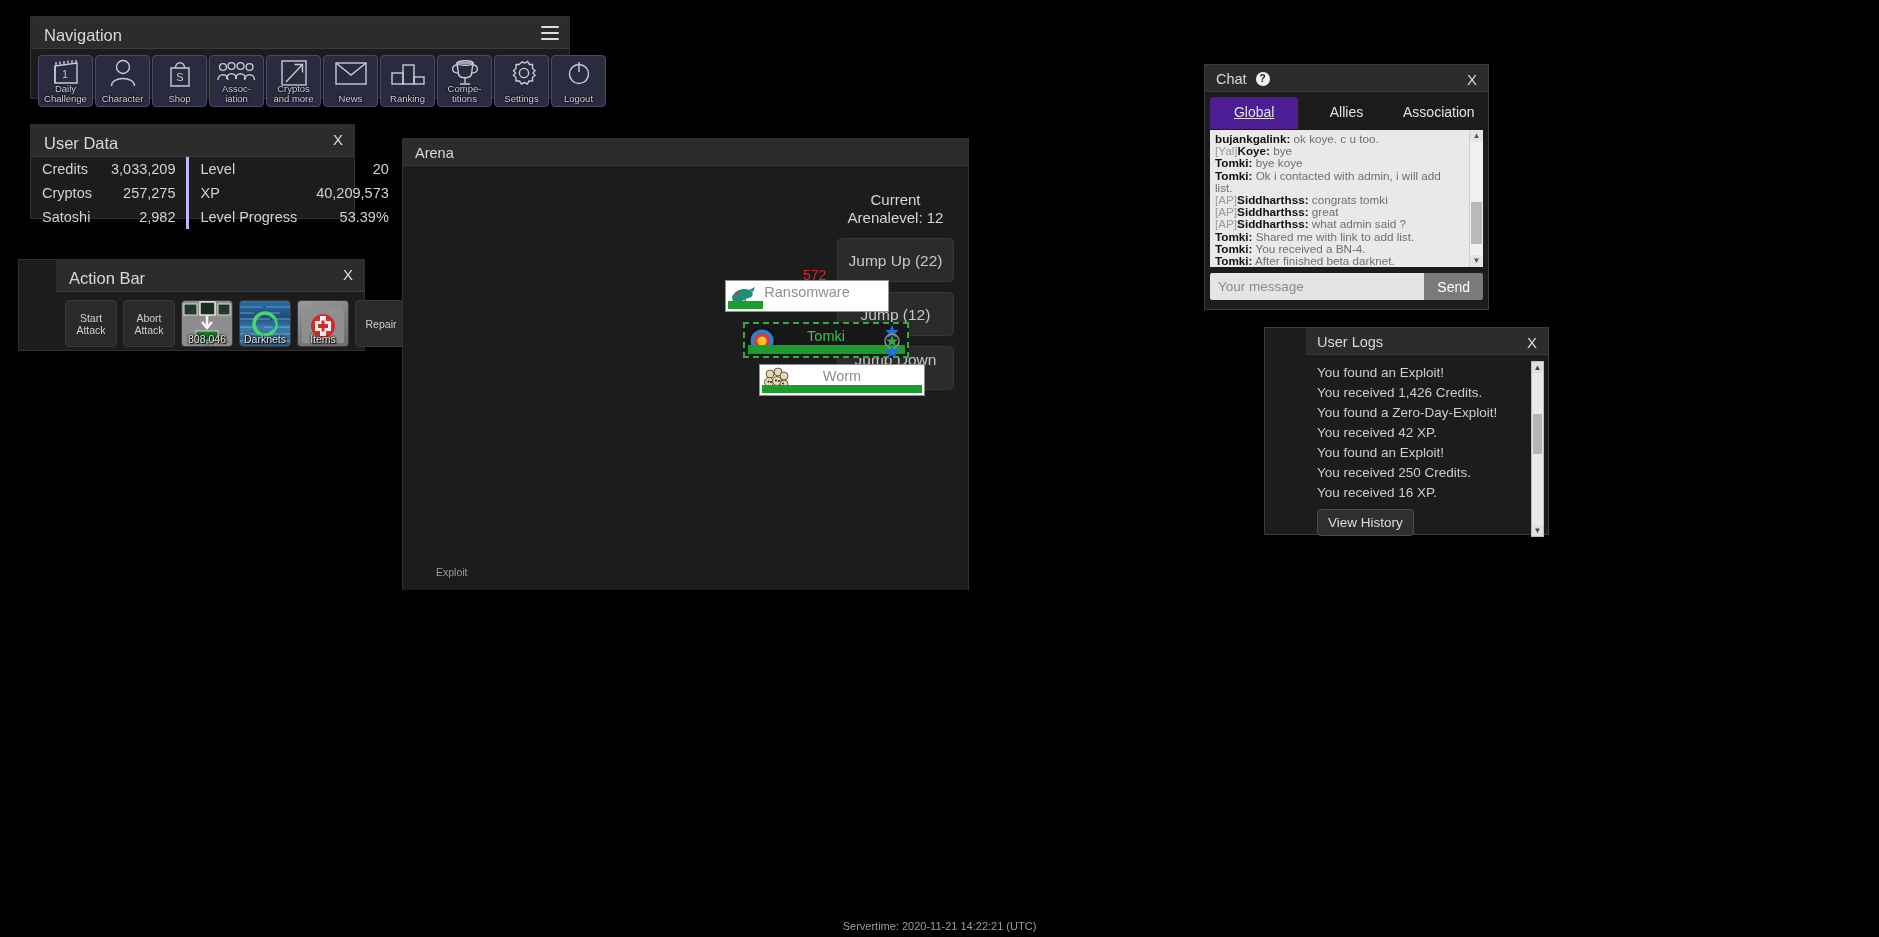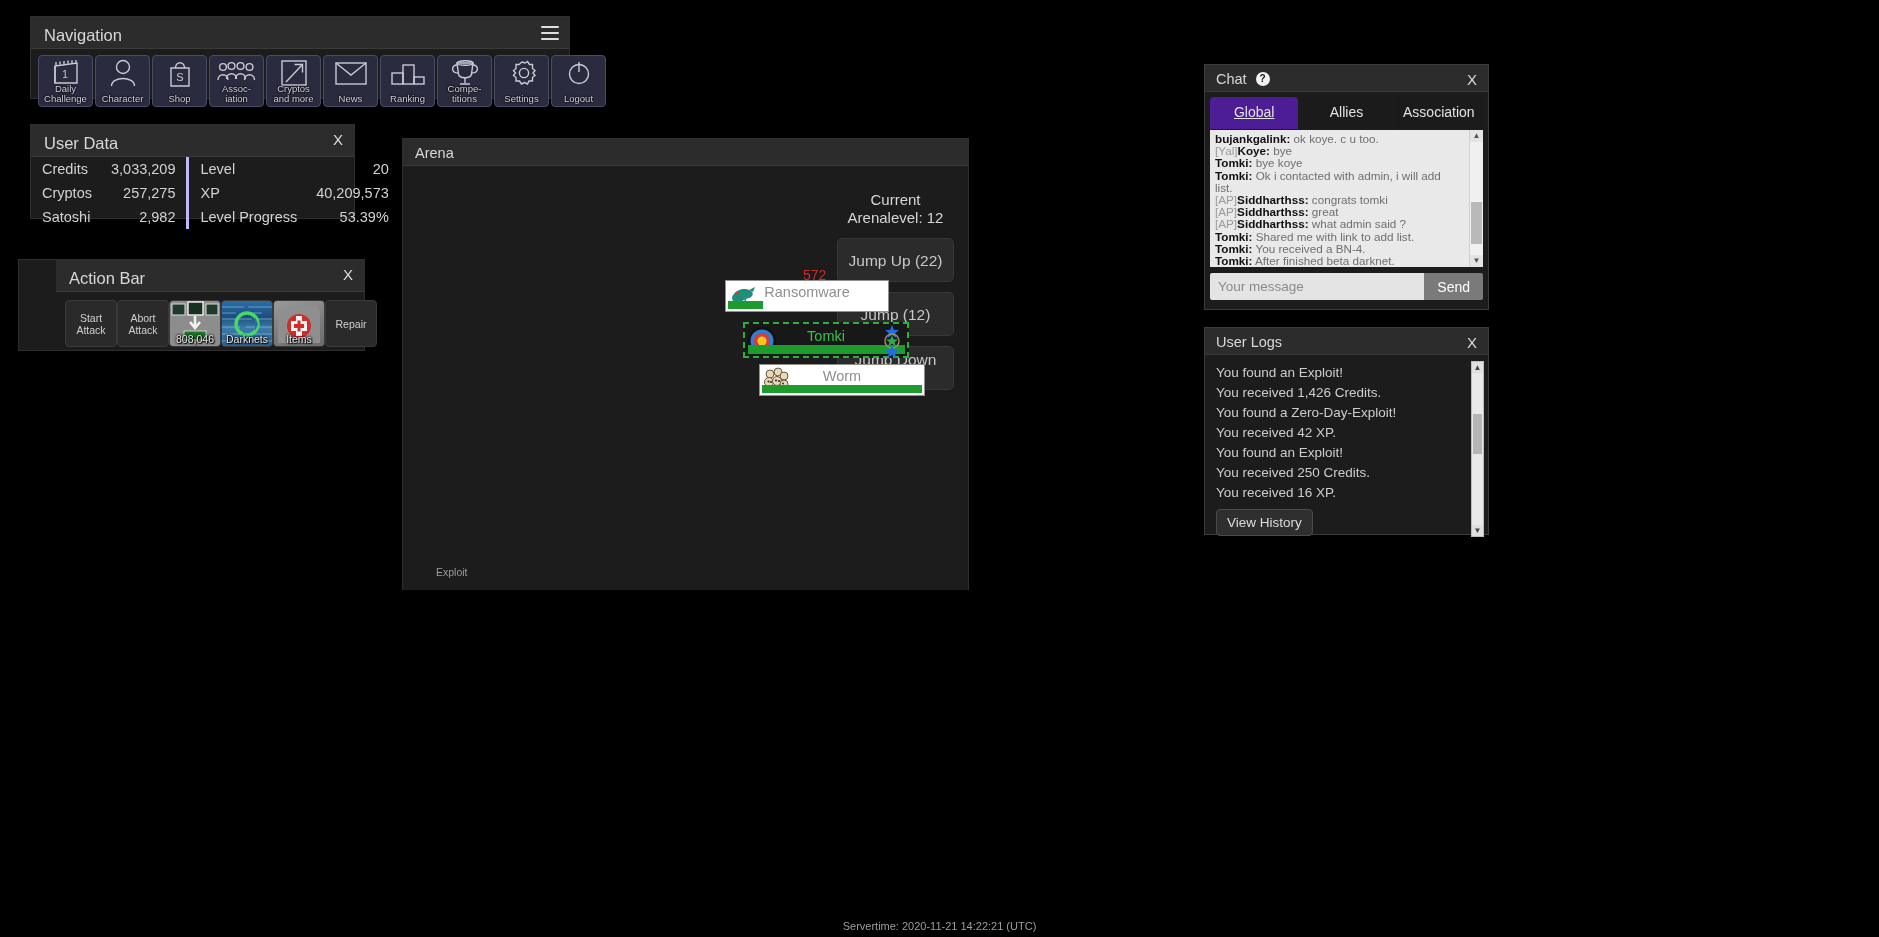--- a/index.html
+++ b/index.html
@@ -79,21 +79,21 @@
   #ud-table td {
     color: #d2d2d2; font-size: 14.5px;
     padding: 4px 8px 4px 11px;
     white-space: nowrap;
   }
   #ud-table td.v { text-align: right; padding-right: 11px; }
   #ud-table td.k2 { border-left: 3px solid #c4b5fd; padding-left: 11px; }
 
   
   #actionbar { left: 18px; top: 259px; width: 347px; height: 92px; padding-left: 37px; }
-  #ab-body { display:flex; padding: 8px 9px; }
+  #ab-body { display:flex; gap: 6px; padding: 8px 9px; }
   .ab-btn {
     width: 50px; height: 45px;
     background: #2a2a2a;
     border: 1px solid #3a3a3a;
     border-radius: 4px;
     position: relative;
     cursor: pointer;
     overflow: hidden;
     flex: 0 0 auto;
   }
@@ -201,21 +201,21 @@
     border-radius: 2px 0 0 2px;
   }
   #chat-input::placeholder { color:#8a8a8a; }
   #chat-send {
     background:#7a7a7a; color:#fff; border:0; font-size:14px;
     padding: 0 13px; cursor:pointer; border-radius:0 2px 2px 0;
     font-family: "Liberation Sans", sans-serif;
   }
 
   
-  #userlogs { left: 1204px; top: 327px; width: 285px; height: 208px; border:1px solid #3c3c3c; }
+  #userlogs { left: 1264px; top: 327px; width: 285px; height: 208px; border:1px solid #3c3c3c;padding-left:41px; }
   #userlogs .panel-head { height: 27px; padding: 4px 11px; font-size: 14.5px; }
   #log-body { position: relative; height: 180px; padding: 8px 0 0 11px; }
   .log-line { color:#cdcdcd; font-size:13.5px; line-height:20px; }
   #view-history {
     margin-top: 6px; background:#2f2f2f; border:1px solid #4a4a4a; color:#dcdcdc;
     font-size:13.5px; padding: 5px 10px; border-radius:4px; cursor:pointer;
     font-family: "Liberation Sans", sans-serif;
   }
   .dark-scroll {
     position:absolute; right:4px; top:6px; bottom:6px; width:13px;

